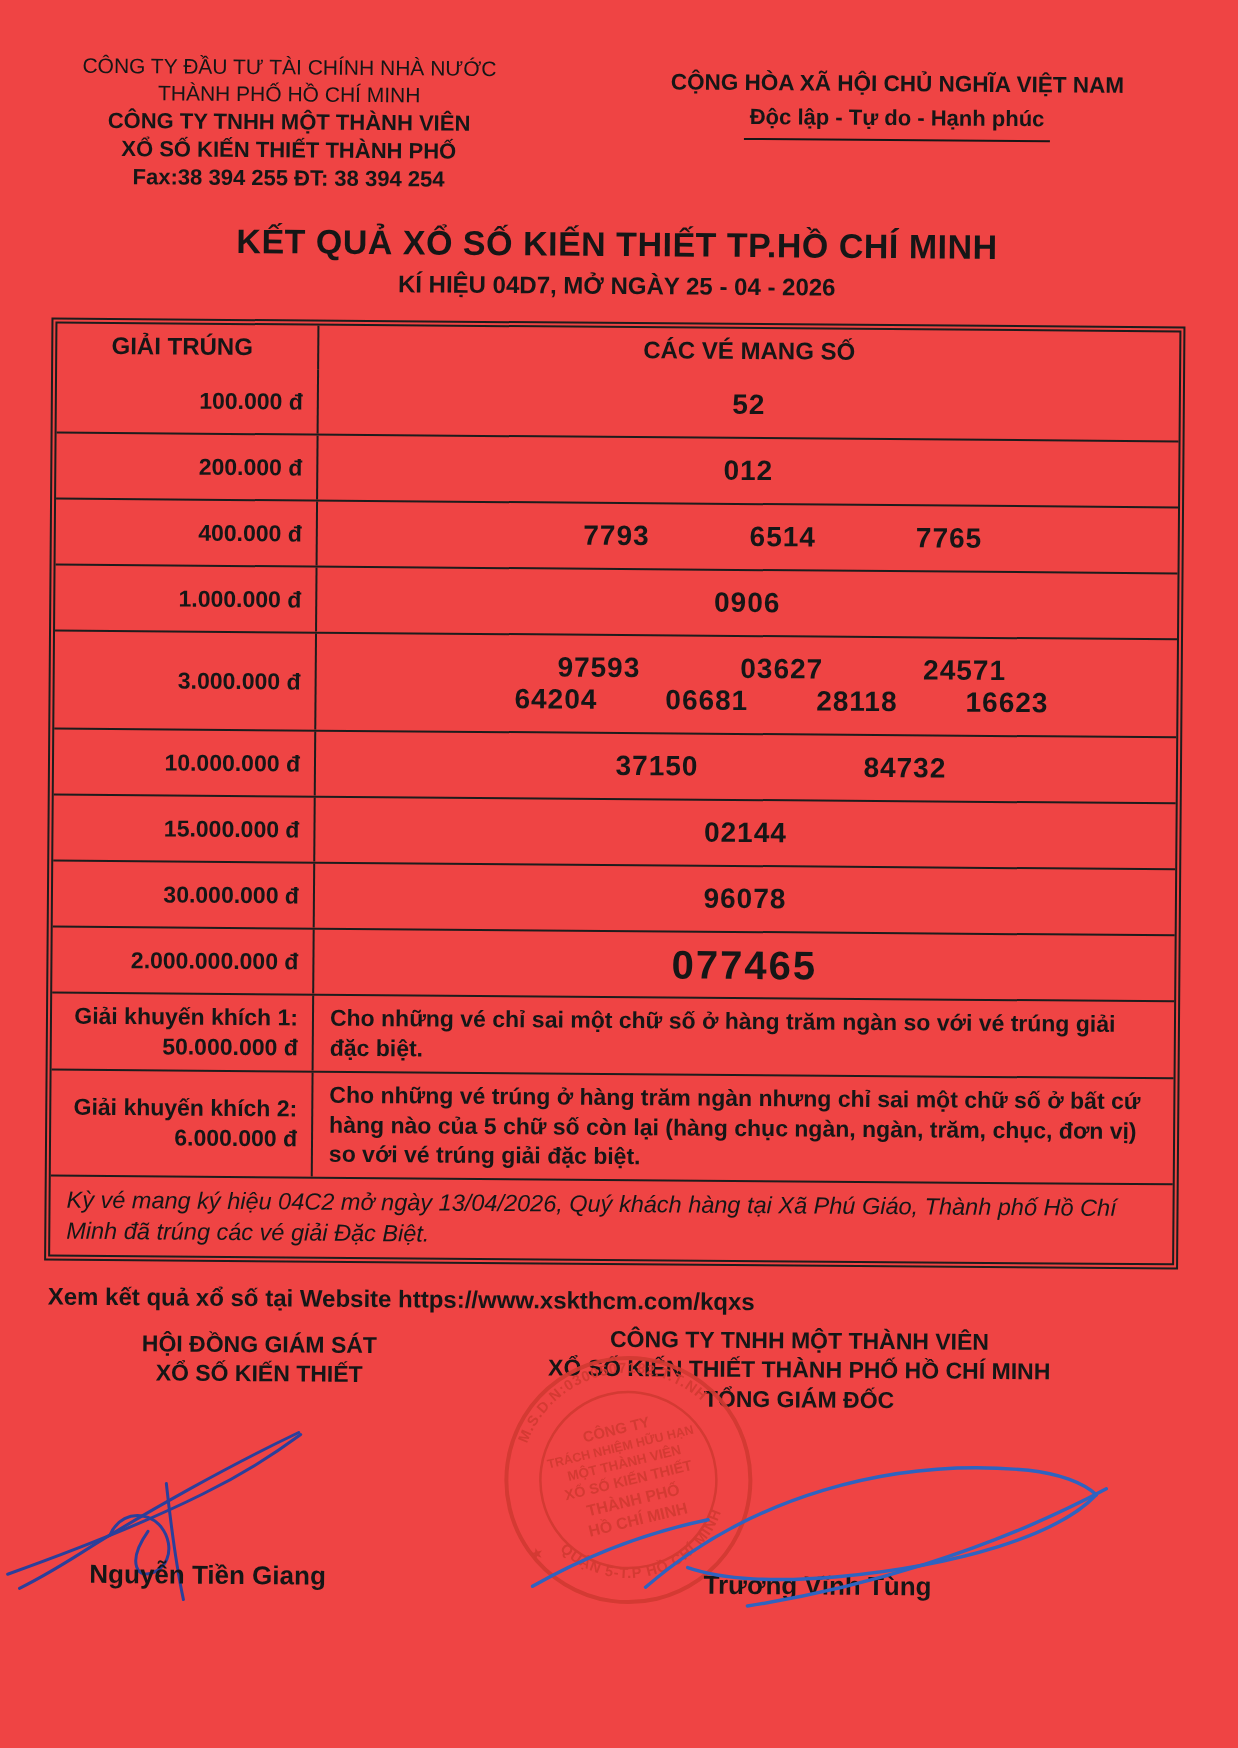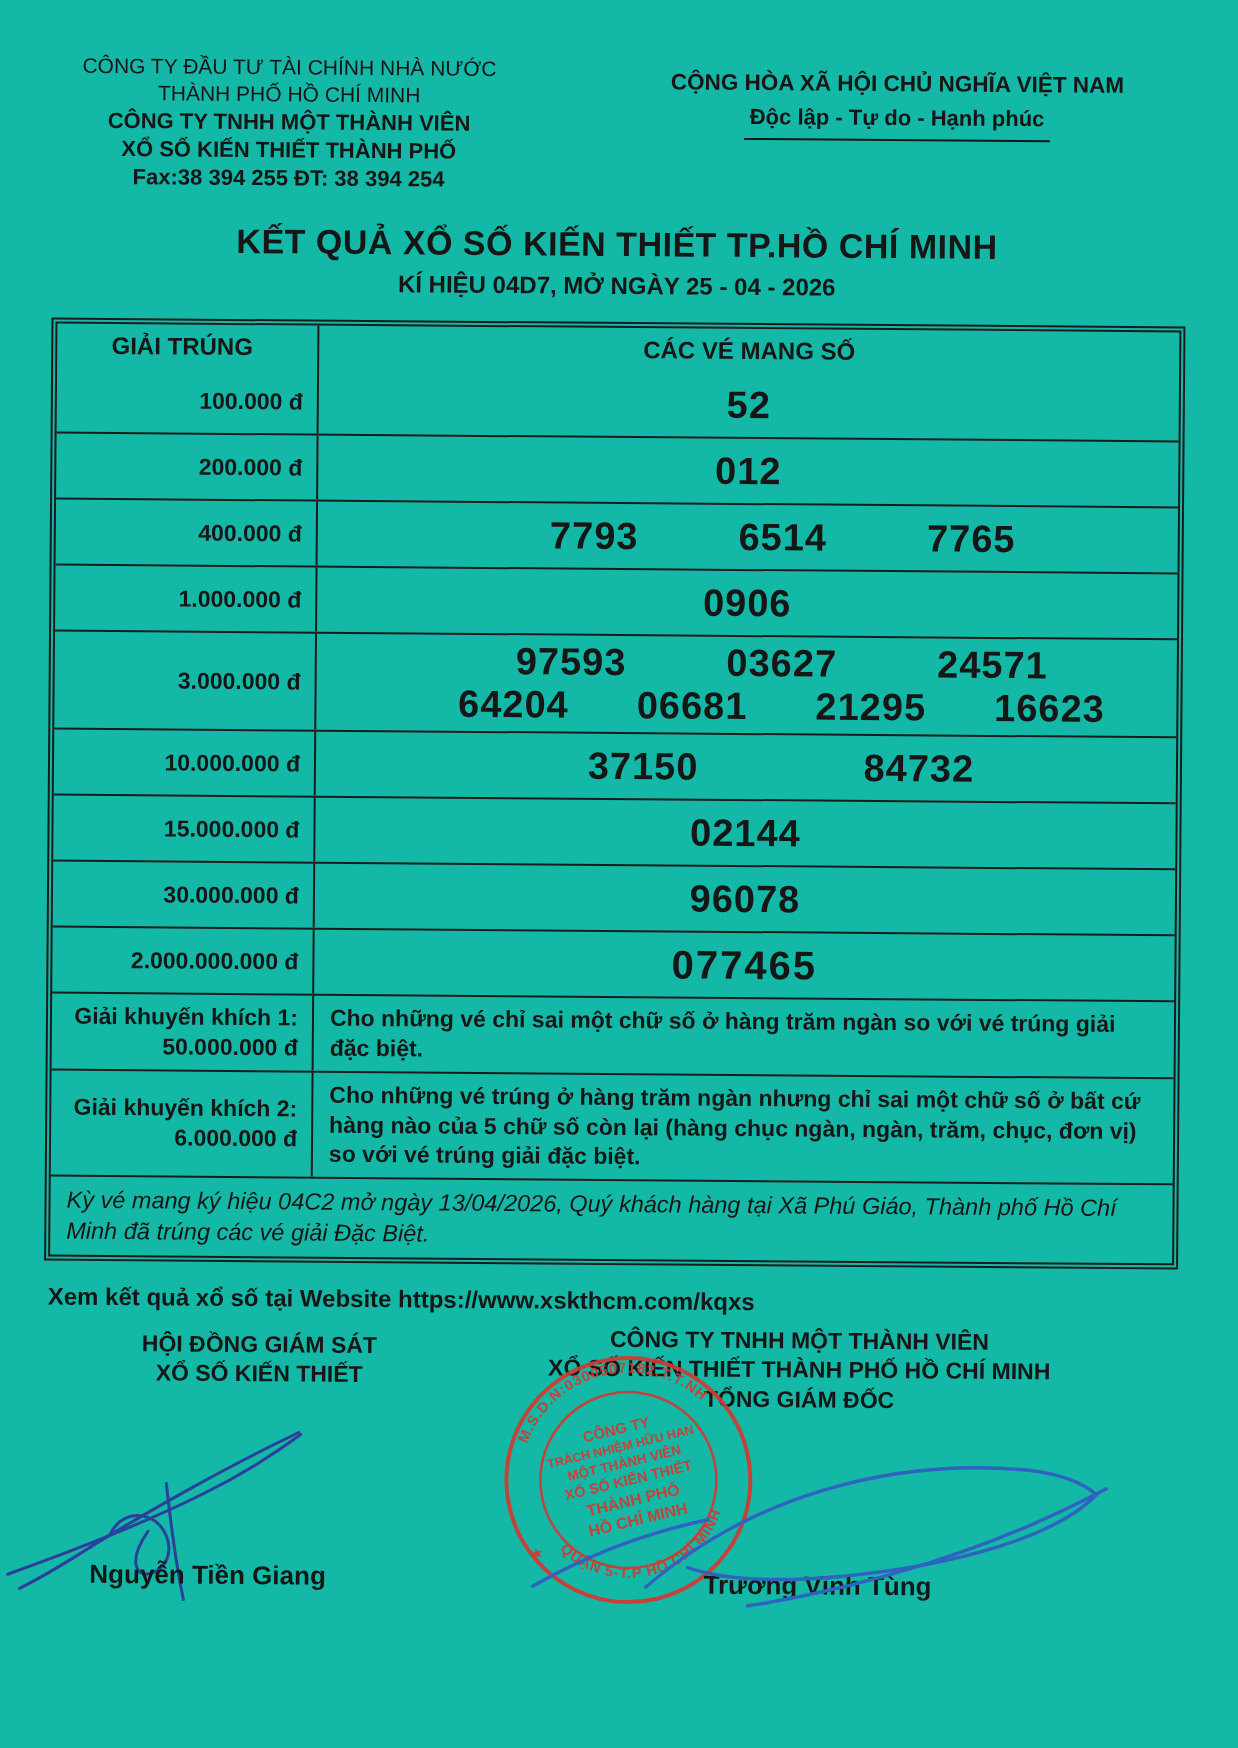--- a/index.html
+++ b/index.html
@@ -1,18 +1,18 @@
 <!DOCTYPE html>
 <html><head>
 <meta charset="utf-8">
 <style>
   html,body{margin:0;padding:0;background:#e8e8e6;}
   .page{
     position:relative;width:1238px;height:1748px;margin:0 auto;
-    background:#14b8a6;overflow:hidden;color:#161616;
+    background:#ef4444;overflow:hidden;color:#161616;
     font-family:"Liberation Sans","DejaVu Sans",sans-serif;
   }
   .skew{transform:rotate(0.45deg);transform-origin:40% 0;}
 
   
   .header-row{display:flex;justify-content:space-between;padding:56px 40px 0 40px;}
   .org-block{width:500px;text-align:center;line-height:1.28;}
   .org-line{font-size:21px;}
   .org-line.b{font-weight:bold;font-size:22px;}
   .nation-block{width:600px;text-align:center;padding-top:8px;}
@@ -31,21 +31,21 @@
   }
   .trow{display:flex;align-items:stretch;border-top:2px solid #1c1c1c;}
   .trow:first-child{border-top:none;}
   .cell{display:flex;flex-direction:column;justify-content:center;}
   .c1{width:262px;border-right:2px solid #1c1c1c;flex-shrink:0;text-align:right;padding:4px 14px 4px 4px;box-sizing:border-box;}
   .c2{flex:1;text-align:center;}
   .thead .cell{min-height:44px;font-weight:bold;font-size:24px;text-align:center;justify-content:center;}
   .prize{font-size:23px;font-weight:bold;}
   .nums-cell{min-height:56px;padding:4px 0;}
   .num-line{display:flex;justify-content:center;align-items:center;}
-  .num{font-weight:bold;font-size:38px;letter-spacing:1px;white-space:nowrap;}
+  .num{font-weight:bold;font-size:28px;letter-spacing:1px;white-space:nowrap;}
   .num.big{font-size:40px;letter-spacing:2px;}
   .kk-label{font-size:23px;font-weight:bold;line-height:1.3;justify-content:center;}
   .kk-desc{text-align:left;font-size:23px;font-weight:bold;line-height:1.28;padding:8px 16px;box-sizing:border-box;}
   .foot-cell{width:100%;font-style:italic;font-size:23.5px;line-height:1.3;padding:8px 16px;box-sizing:border-box;text-align:left;}
 
   
   .website{margin:26px 0 0 58px;font-size:24px;font-weight:bold;}
 
   
   .sign-row{position:relative;height:420px;margin-top:10px;}
@@ -143,21 +143,21 @@
             </div>
     <div class="cell c2 nums-cell" style="min-height: 88px;">
               <div class="num-line" style="gap: 100px; padding-left: 70px;">
                 <span class="num">97593</span>
                 <span class="num">03627</span>
                 <span class="num">24571</span>
               </div>
               <div class="num-line" style="gap: 68px; padding-left: 70px;">
                 <span class="num">64204</span>
                 <span class="num">06681</span>
-                <span class="num">21295</span>
+                <span class="num">28118</span>
                 <span class="num">16623</span>
               </div>
             </div>
   </div>
 
   <div class="trow">
     <div class="cell c1">
               <span class="prize">10.000.000 đ</span>
             </div>
     <div class="cell c2 nums-cell">

